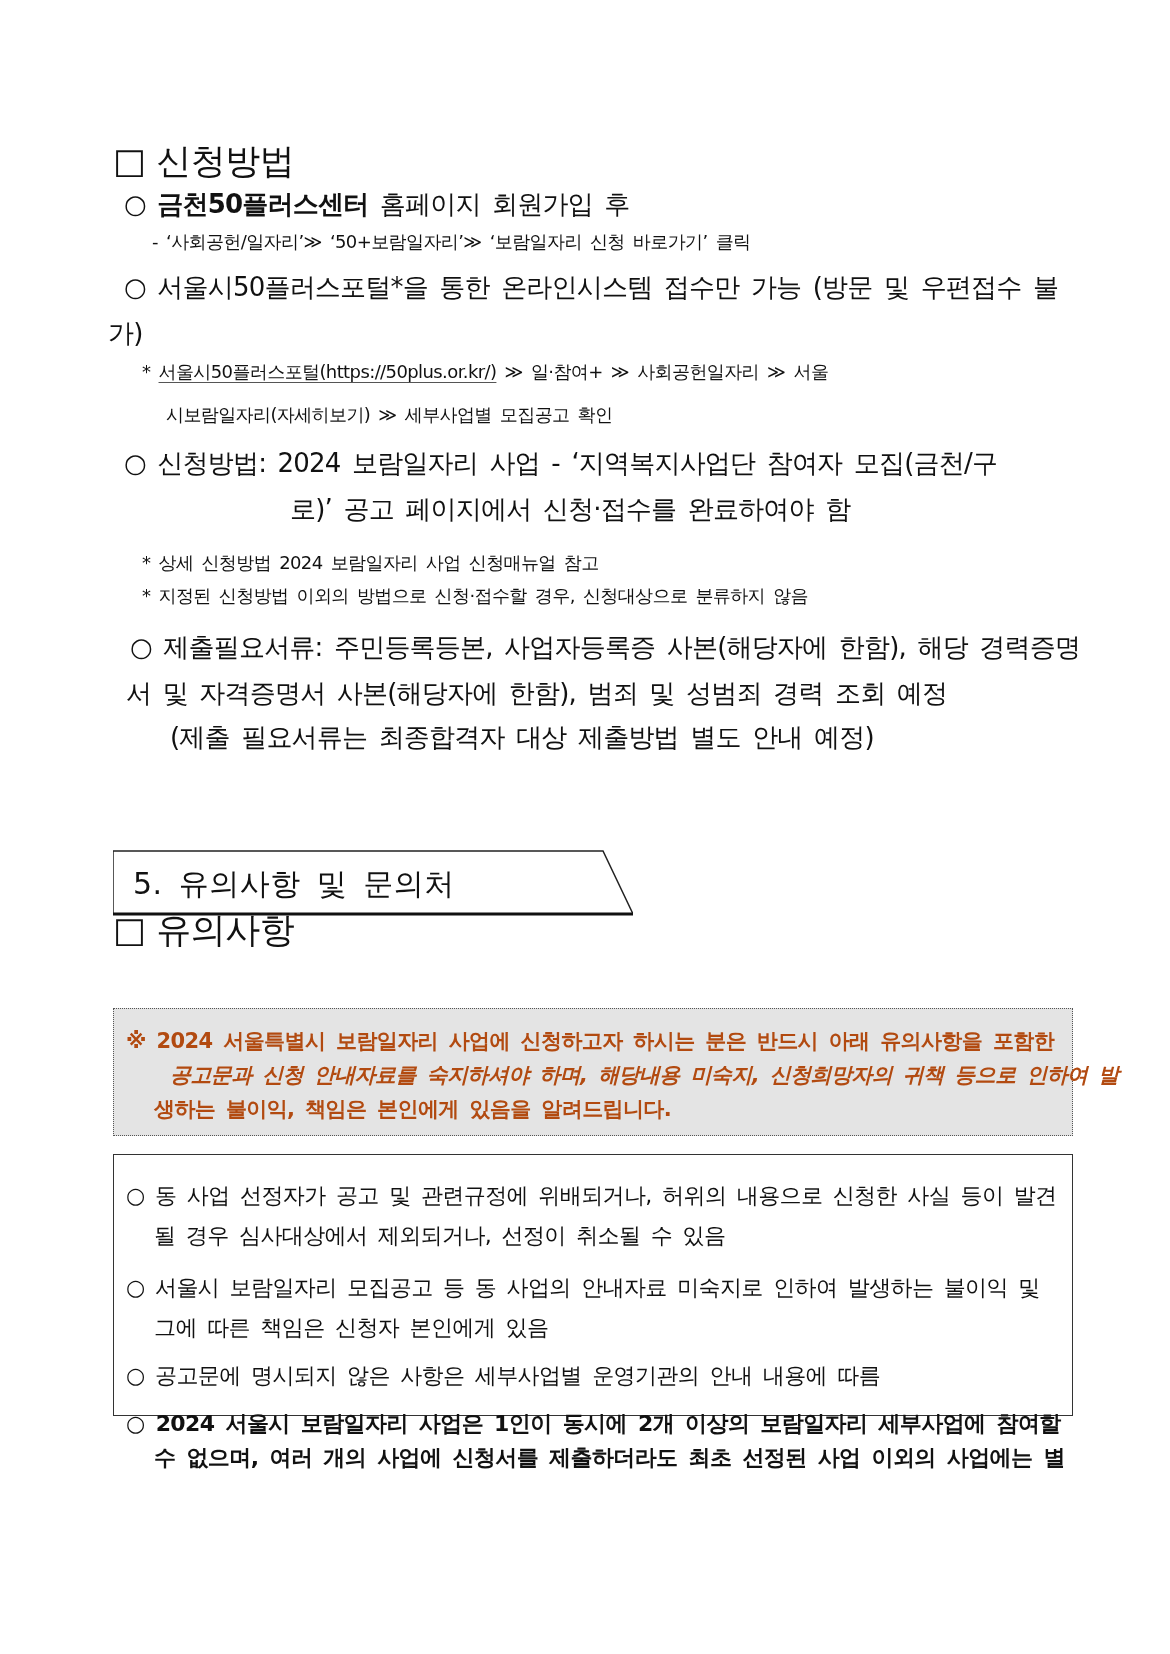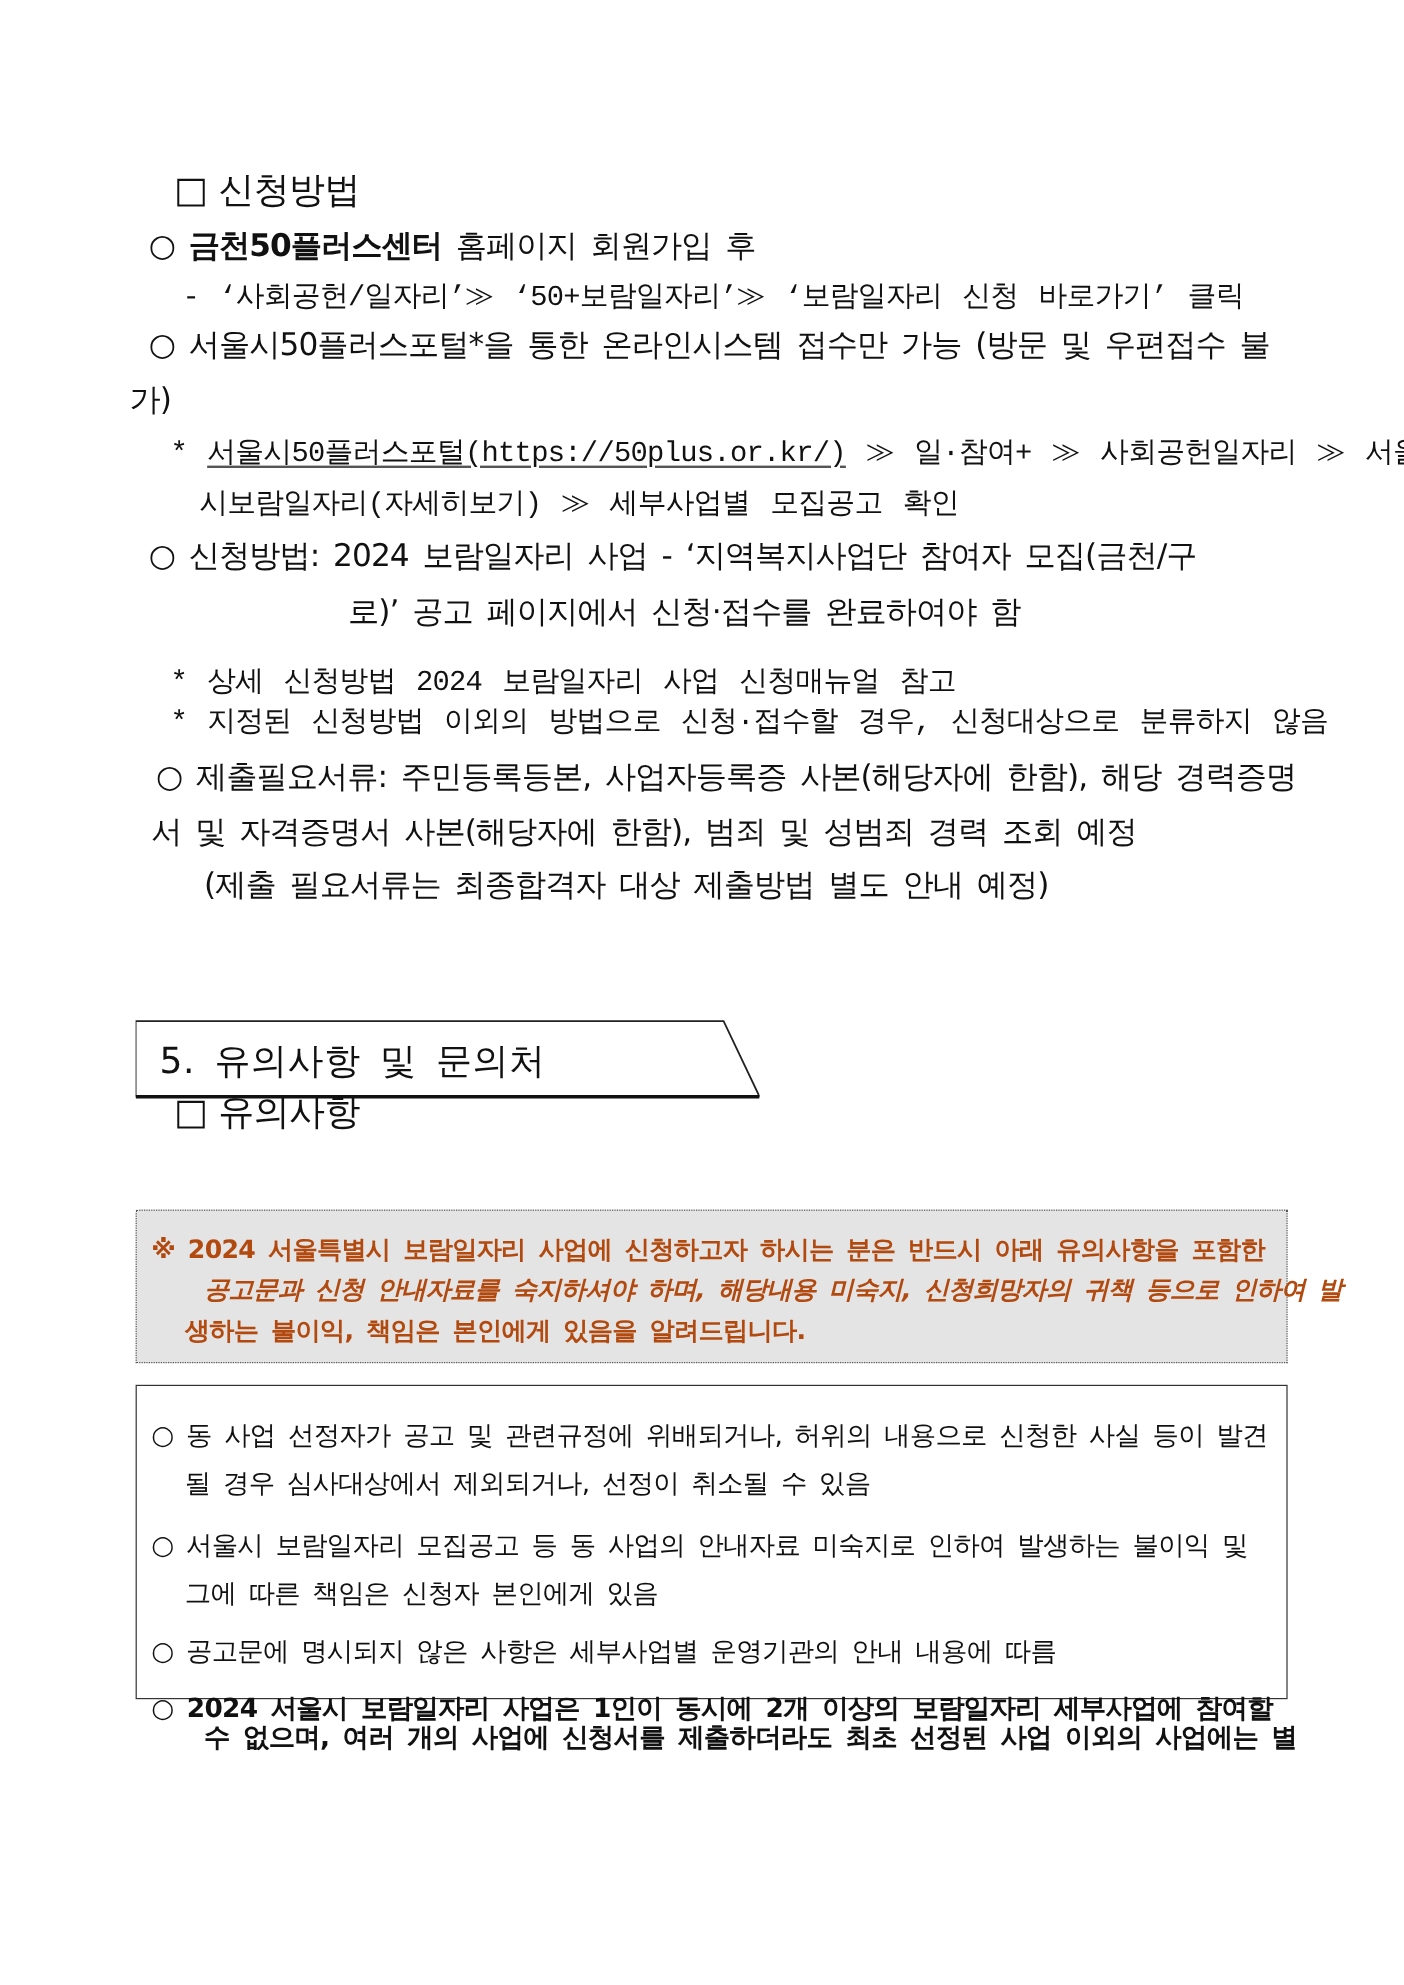--- a/index.html
+++ b/index.html
@@ -2,23 +2,23 @@
 <html><head>
 <meta charset="utf-8">
 <style>
   html, body { margin: 0; padding: 0; background: #ffffff; }
   body {
     width: 1170px; height: 1654px; position: relative; overflow: hidden;
     font-family: "DejaVu Sans", "Liberation Sans", sans-serif;
     color: #111111;
   }
   .abs { position: absolute; white-space: nowrap; }
-  .h-sq { font-size: 30px; letter-spacing: -0.5px; margin-left: 32px; }
+  .h-sq { font-size: 35px; letter-spacing: -0.5px; }
   .t27 { font-size: 26px; letter-spacing: -0.8px; word-spacing: 4px; }
-  .t24 { font-size: 24px; letter-spacing: -0.6px; word-spacing: 3px; font-family: Liberation Mono, monospace; }
+  .t24 { font-size: 18px; letter-spacing: -0.6px; word-spacing: 3px; }
   .bold { font-weight: bold; }
   .u { text-decoration: underline; text-decoration-color: #555; text-underline-offset: 4px; }
 
   .sec-header {
     position: absolute; left: 113px; top: 850px; width: 520px; height: 82px;
   }
   .sec-header svg { position: absolute; left: 0; top: 0; }
   .sec-header .title {
     position: absolute; left: 20px; top: 14px; font-size: 30px; letter-spacing: 0.5px; word-spacing: 6px;
   }
@@ -99,14 +99,14 @@
   <div class="line" style="top:86px; left:40px;">생하는 불이익, 책임은 본인에게 있음을 알려드립니다.</div>
 </div>
 
 <div class="note-box">
   <div class="line" style="left:12px; top:26px;">○ 동 사업 선정자가 공고 및 관련규정에 위배되거나, 허위의 내용으로 신청한 사실 등이 발견</div>
   <div class="line" style="left:40px; top:66px;">될 경우 심사대상에서 제외되거나, 선정이 취소될 수 있음</div>
   <div class="line" style="left:40px; top:158px;">그에 따른 책임은 신청자 본인에게 있음</div>
   <div class="line" style="left:12px; top:118px;">○ 서울시 보람일자리 모집공고 등 동 사업의 안내자료 미숙지로 인하여 발생하는 불이익 및</div>
   <div class="line" style="left:12px; top:206px;">○ 공고문에 명시되지 않은 사항은 세부사업별 운영기관의 안내 내용에 따름</div>
   <div class="line bold" style="left:12px; top:254px;">○ 2024 서울시 보람일자리 사업은 1인이 동시에 2개 이상의 보람일자리 세부사업에 참여할</div>
-  <div class="line bold" style="left:40px; top:278px;margin-left:16px;">수 없으며, 여러 개의 사업에 신청서를 제출하더라도 최초 선정된 사업 이외의 사업에는 별</div>
+  <div class="line bold" style="left:40px; top:288px;">수 없으며, 여러 개의 사업에 신청서를 제출하더라도 최초 선정된 사업 이외의 사업에는 별</div>
 </div>
 
 </body></html>

